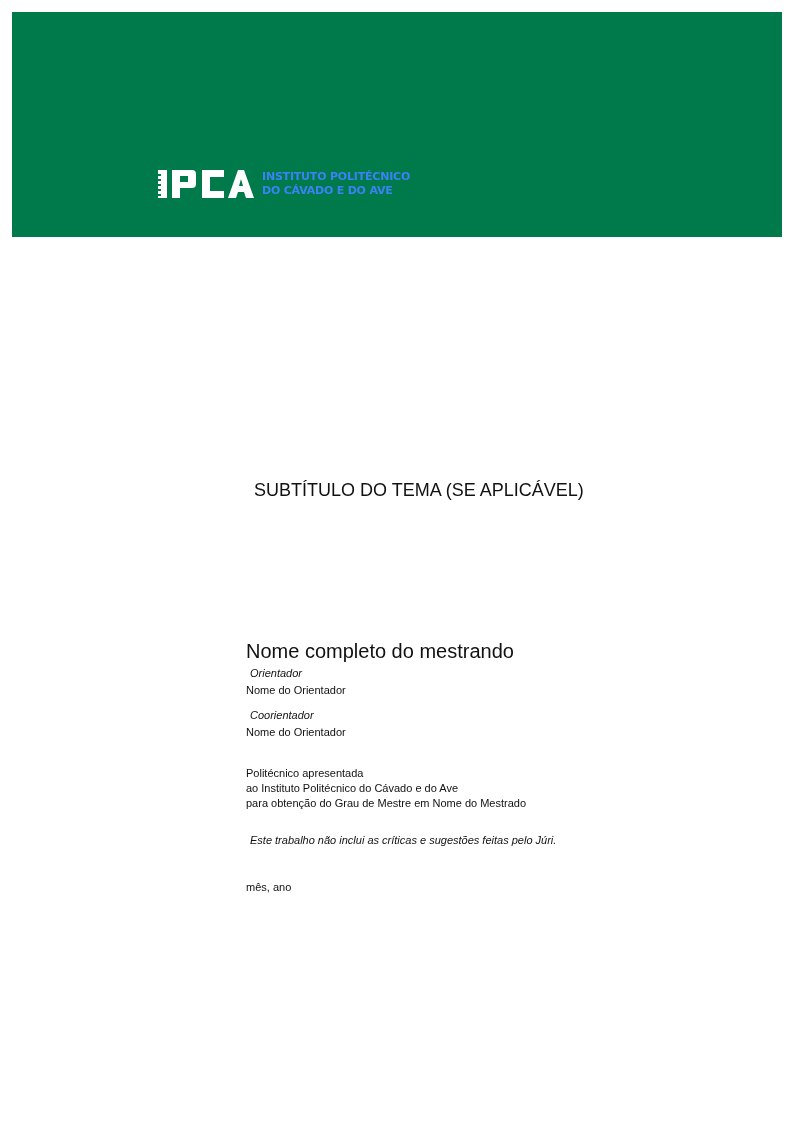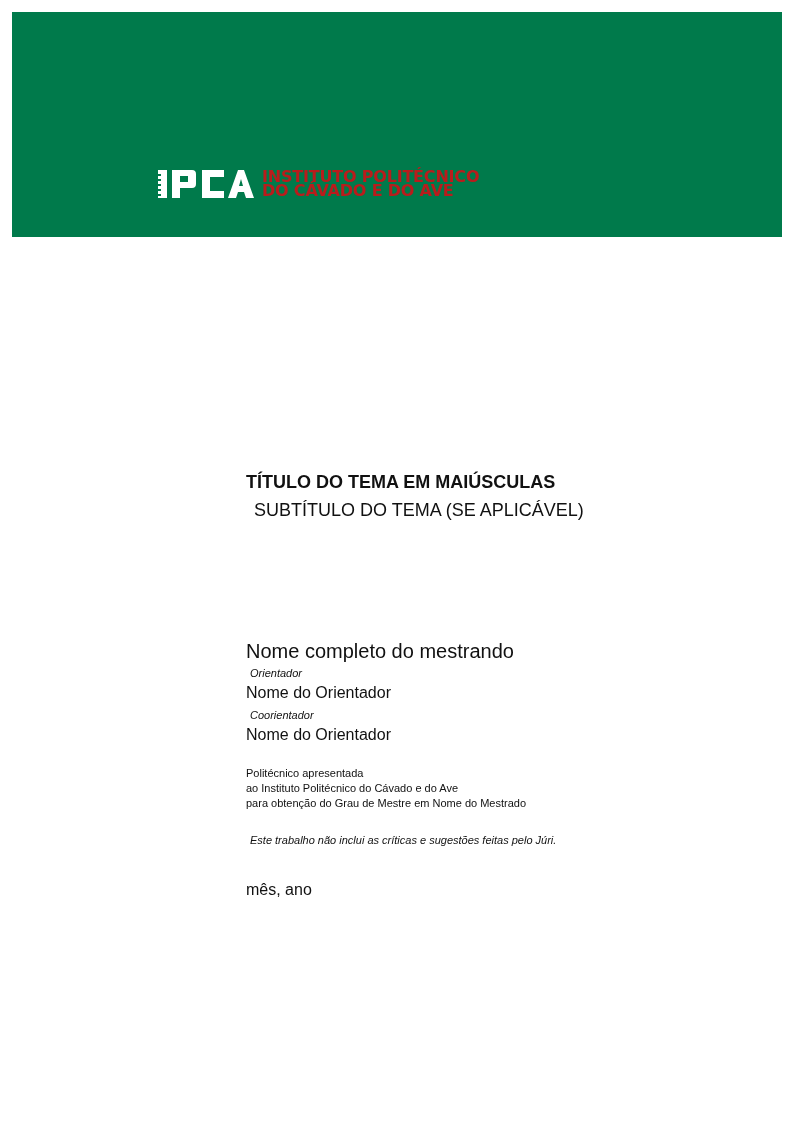--- a/index.html
+++ b/index.html
@@ -2,29 +2,29 @@
 <html><head>
 <meta charset="utf-8">
 <style>
   html, body { margin:0; padding:0; background:#ffffff; }
   body { width:794px; height:1123px; position:relative; overflow:hidden;
          font-family:"Liberation Sans", sans-serif; color:#111; }
   .band { position:absolute; left:12px; top:12px; width:770px; height:225px; background:#007a4b; }
   .logo { position:absolute; left:158px; top:168px; display:flex; align-items:center; }
   .logo-mark { display:flex; align-items:center; gap:3px; height:32px; }
   .logo-mark svg { display:block; }
-  .logo-text { margin-left:8px; color:#b91c1c; font-family:"DejaVu Sans", sans-serif; font-weight:bold;
-               font-size:16px; line-height:14px; letter-spacing:-0.2px; }
+  .logo-text { margin-left:8px; color:#3b82f6; font-family:"DejaVu Sans", sans-serif; font-weight:bold;
+               font-size:11px; line-height:14px; letter-spacing:-0.2px; }
   .title-block { position:absolute; left:246px; top:472px; }
   .title { font-weight:bold; font-size:18px; line-height:20px; margin:0; }
   .subtitle { font-size:18px; line-height:20px; margin:8px; }
   .t { position:absolute; left:246px; margin:0; white-space:nowrap; }
   .name { top:640px; font-size:20px; }
   .role { font-style:italic; font-size:11px; left:250px; }
-  .person { font-size:16px; }
+  .person { font-size:11px; }
   .small { font-size:11px; line-height:15px; }
 </style>
 </head>
 <body>
 
 <div class="band"></div>
 
 <div class="logo">
   <div class="logo-mark">
     <svg width="96" height="32" viewBox="0 0 96 32">
@@ -43,21 +43,20 @@
       <path d="M70 30 L80 2 H86 L96 30 H88 L86 24 H80 L78 30 Z M81 18 H85 L83 11 Z" fill="#fff" fill-rule="evenodd"></path>
     </svg>
   </div>
   <div class="logo-text">
     <div>INSTITUTO POLITÉCNICO</div>
     <div>DO CÁVADO E DO AVE</div>
   </div>
 </div>
 
 <div class="title-block">
-  <p class="title">TÍTULO DO TEMA EM MAIÚSCULAS</p>
   <p class="subtitle">SUBTÍTULO DO TEMA (SE APLICÁVEL)</p>
 </div>
 
 <p class="t name">Nome completo do mestrando</p>
 
 <p class="t role" style="top:667px;">Orientador</p>
 <p class="t person" style="top:684px;">Nome do Orientador</p>
 
 <p class="t role" style="top:709px;">Coorientador</p>
 <p class="t person" style="top:726px;">Nome do Orientador</p>

